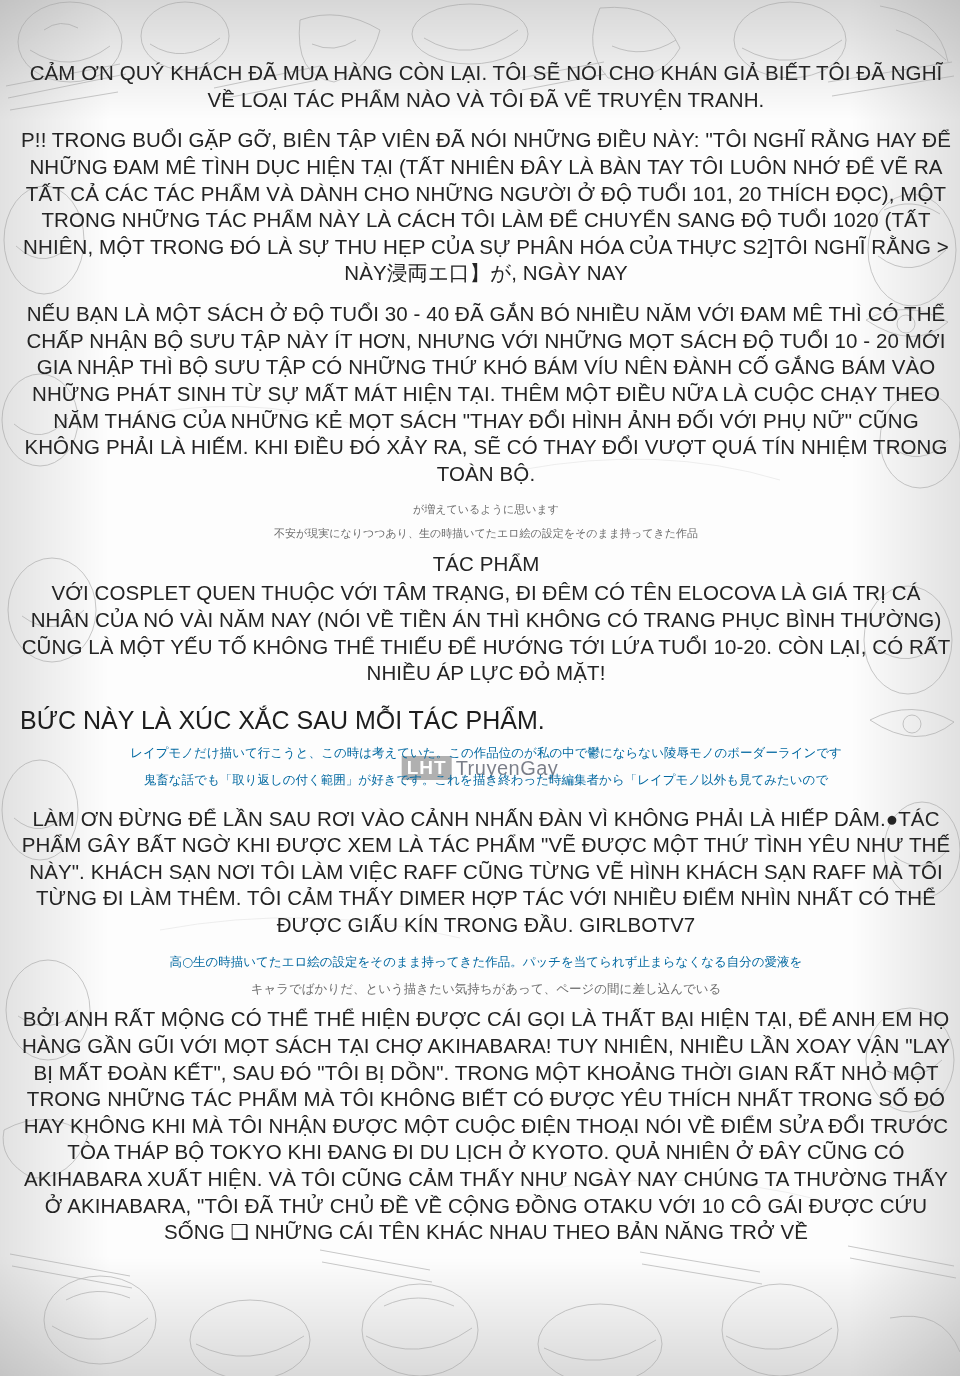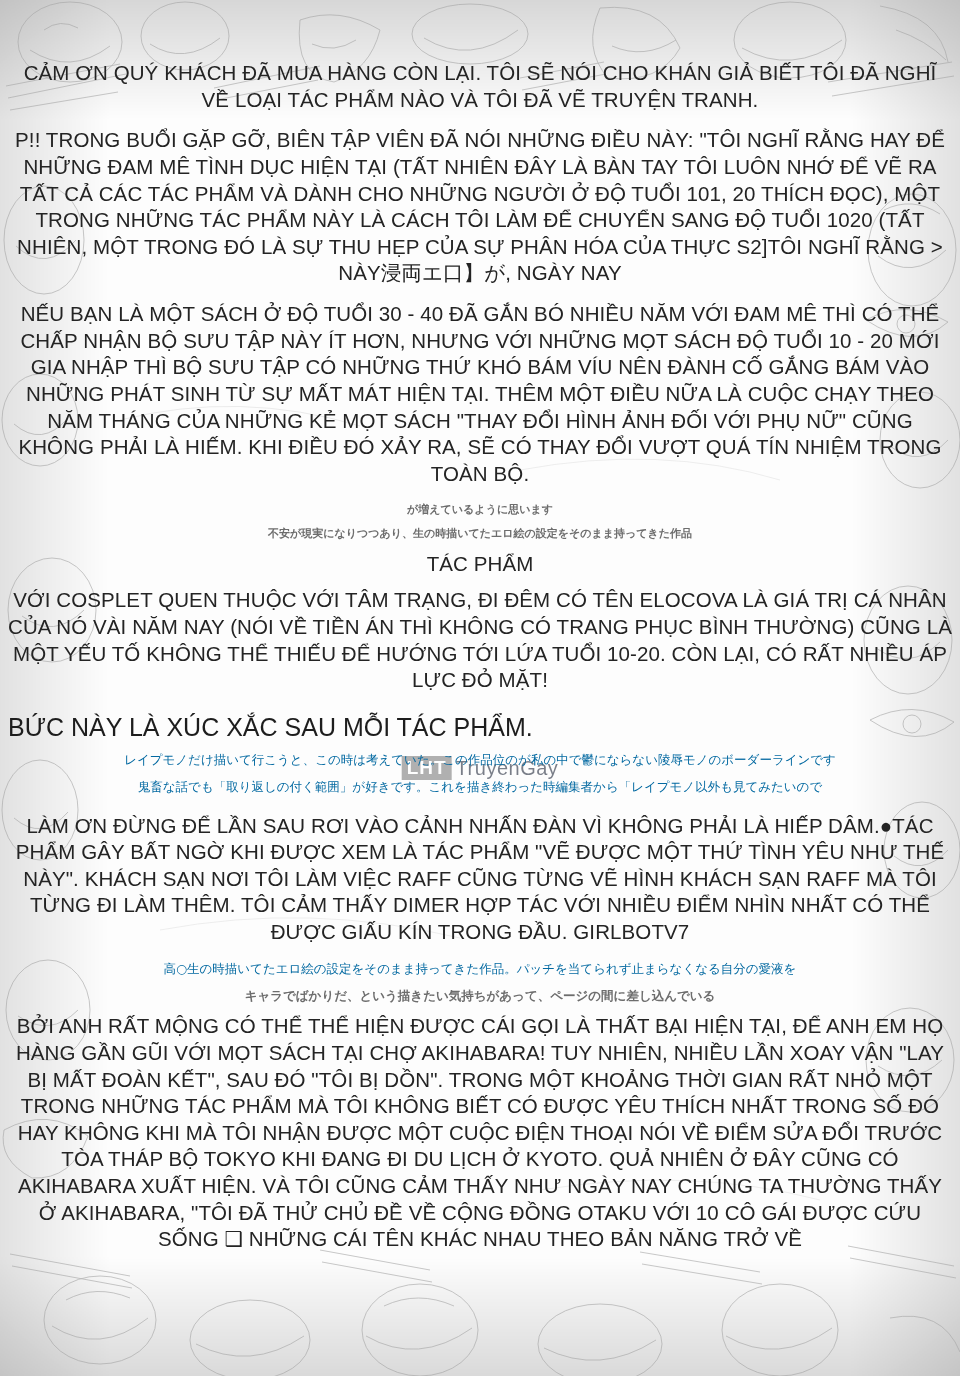--- a/index.html
+++ b/index.html
@@ -22,50 +22,50 @@
     inset: 0;
     opacity: 0.5;
     pointer-events: none;
   }
   .art-layer svg { display: block; width: 960px; height: 1376px; }
 
   
   .content {
     position: absolute;
     inset: 0;
-    padding: 60px 8px 0 8px;
+    padding: 60px 8px 0 20px;
     box-sizing: border-box;
   }
   p.vn {
     margin: 0 0 14px 0;
     text-align: center;
     text-transform: uppercase;
     font-size: 20.5px;
     line-height: 1.3;
     letter-spacing: 0.1px;
     color: #242424;
   }
-  p.vn.tight { margin-bottom: 10px; }
+  p.vn.tight { margin-bottom: 3px; }
   p.heading {
     margin: 18px 0 8px 0;
     text-align: left;
     text-transform: uppercase;
     font-size: 25px;
     line-height: 1.25;
     color: #1d1d1d;
   }
   p.jp {
     margin: 6px 0 8px 0;
     text-align: center;
     font-family: "DejaVu Sans", sans-serif;
     font-size: 12.5px;
     line-height: 1.5;
     color: #0369a1;
   }
-  p.jp.faded { color: #6d6d6d; font-weight: bold; }
+  p.jp.faded { color: #6d6d6d; }
   p.jp.tiny { font-size: 11px; }
   .spacer-sm { height: 8px; }
 
   
   .watermark {
     position: absolute;
     left: 50%;
     top: 768px;
     transform: translate(-50%, -50%);
     display: flex;

